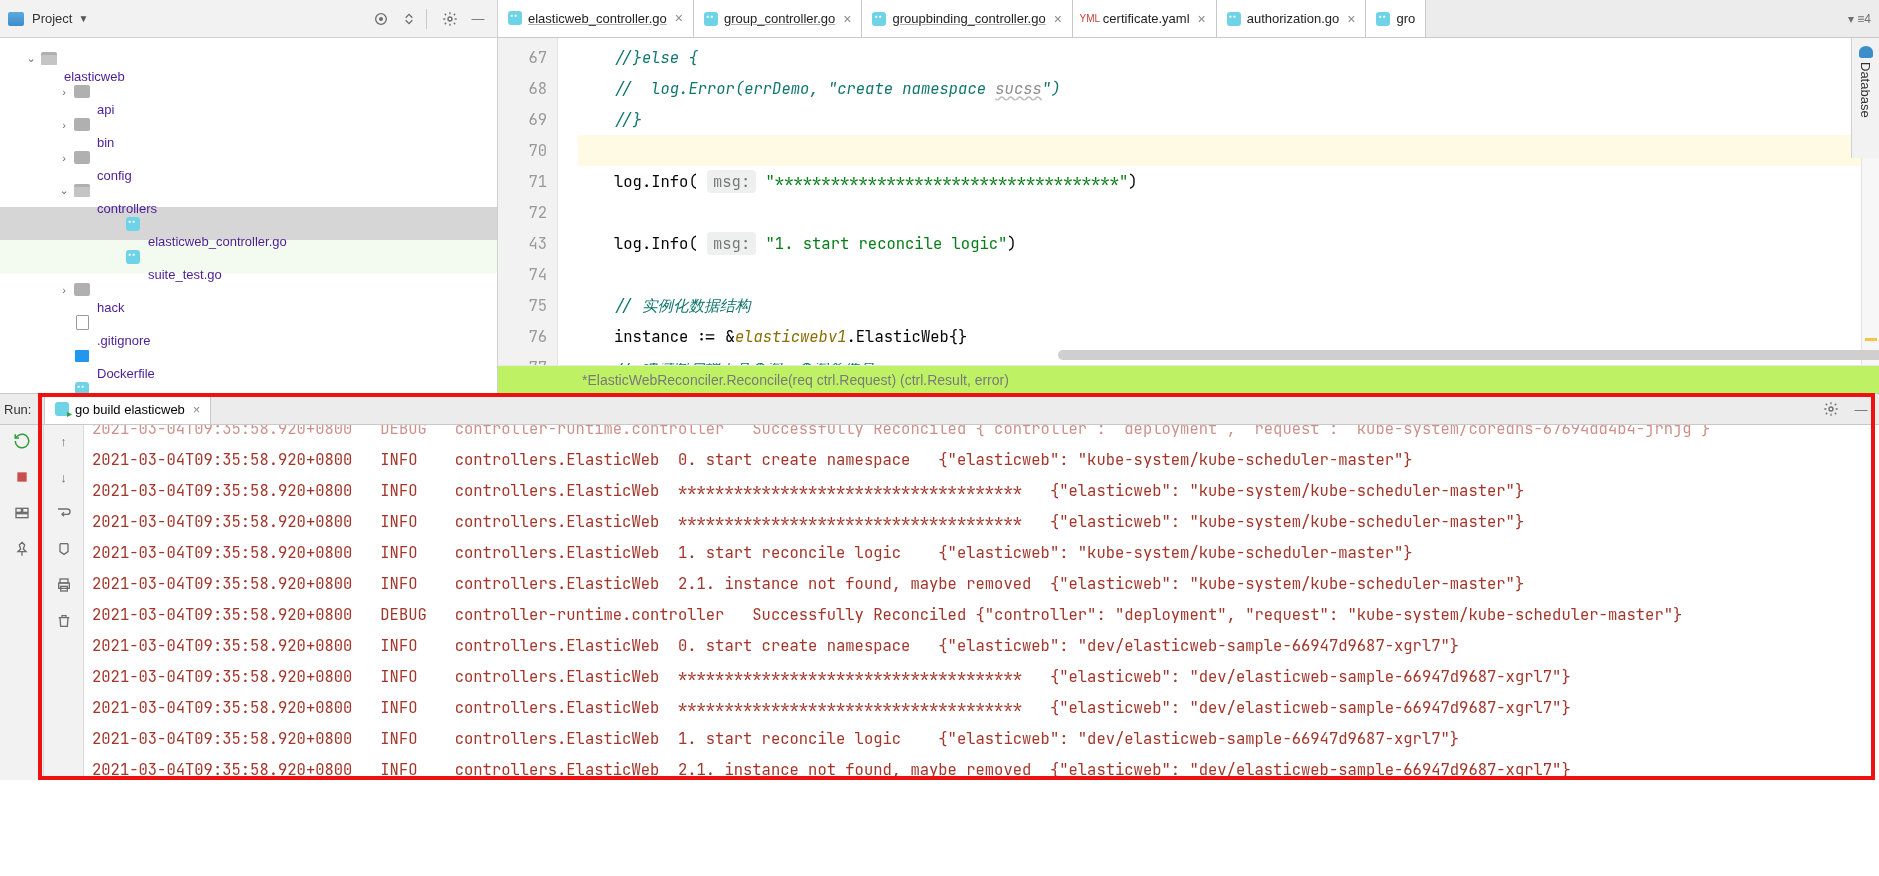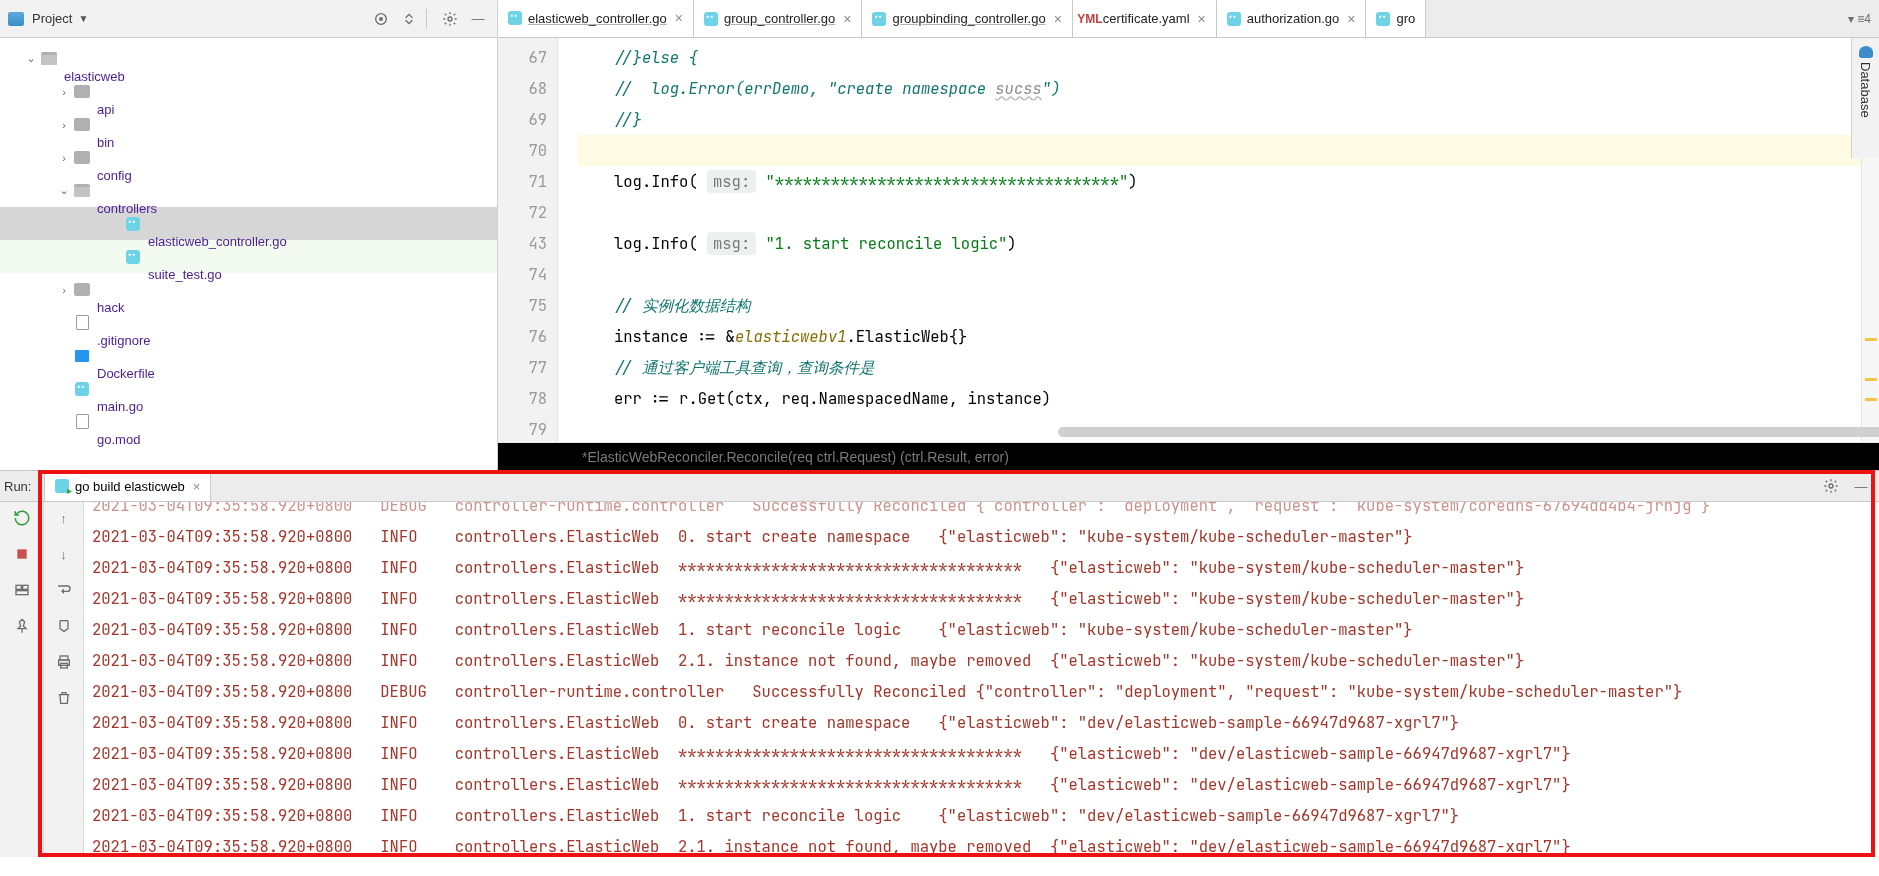--- a/index.html
+++ b/index.html
@@ -1,19 +1,19 @@
 <!DOCTYPE html>
 <html><head>
 <meta charset="utf-8">
 <style>
   * { box-sizing: border-box; margin: 0; padding: 0; }
   body { font-family: "Segoe UI", Arial, sans-serif; font-size: 13px; background: #fff; color: #000; overflow: hidden; width: 1879px; height: 876px; position: relative; }
   
   
-  .main-area { display: flex; height: 470px; }
+  .main-area { display: flex; height: 393px; }
   
   
   .project-panel { width: 498px; border-right: 1px solid #d1d1d1; display: flex; flex-direction: column; }
   .project-header { height: 38px; display: flex; align-items: center; padding: 0 8px; border-bottom: 1px solid #d1d1d1; background: #f2f2f2; }
   .project-header .ph-icon { width: 16px; height: 14px; background: linear-gradient(#5da9dd,#3b8ecb); border-radius: 2px; margin-right: 8px; }
   .project-header .title { font-weight: 400; color: #333; }
   .project-header .dd { margin-left: 6px; color: #555; font-size: 10px; }
   .project-header .spacer { flex: 1; }
   .project-header .hicon { width: 22px; height: 22px; margin-left: 6px; display: flex; align-items: center; justify-content: center; color: #6e6e6e; cursor: pointer; }
   .project-header .hicon svg { width: 16px; height: 16px; }
@@ -36,21 +36,21 @@
   .file-ic { width: 13px; height: 15px; background: #fff; border: 1px solid #9a9a9a; border-radius: 1px; }
   .docker-ic { width:14px; height:12px; background:#2396ed; border-radius:1px; }
   .tlabel { color: #4c1d95; margin-top: 35px; }
   
   
   .editor-panel { flex: 1; display: flex; flex-direction: column; min-width: 0; }
   .tabs-row { height: 38px; display: flex; align-items: stretch; background: #ececec; border-bottom: 1px solid #c9c9c9; overflow: hidden; }
   .tab { display: flex; align-items: center; padding: 0 10px; border-right: 1px solid #c9c9c9; background: #ffffff; cursor: pointer; white-space: nowrap; }
   .tab.active { background: #fff; border-bottom: 2px solid #fff; margin-bottom: -1px; }
   .tab .go-ic, .tab .yaml-ic { margin-right: 6px; }
-  .yaml-ic { width:14px; height:14px; display:flex; align-items:center; justify-content:center; font-size:12px; font-weight:bold; color:#c63f3f; }
+  .yaml-ic { width:14px; height:14px; display:flex; align-items:center; justify-content:center; font-size:10px; font-weight:normal; color:#c63f3f; }
   .tab-label { color: #222; }
   .tab-label.u { text-decoration: underline; text-decoration-color: rgba(0,0,0,0.3); }
   .tab .close { margin-left: 8px; color: #8a8a8a; font-size: 14px; }
   .tabs-row .tab-spacer { flex:1; }
   .tabs-row .tab-tools { display:flex; align-items:center; padding:0 8px; gap:6px; color:#6e6e6e; font-size:12px; }
   
   .code-body { flex:1; display:flex; overflow:hidden; position:relative; }
   .gutter-fold { width: 20px; background:#fff; }
   .gutter { width: 60px; background: #f2f2f2; text-align: right; padding: 4px 10px 4px 4px; font-family: "JetBrains Mono","Consolas",monospace; font-size: 15.5px; color: #9a9a9a; line-height: 31px; border-right:1px solid #e4e4e4; }
   .code { flex:1; padding: 4px 0; font-family: "JetBrains Mono","Consolas",monospace; font-size: 15.5px; line-height: 31px; white-space: pre; overflow: hidden; }
@@ -59,21 +59,21 @@
   .code .str { color: #067d17; }
   .code .pkg { color: #8a6d00; font-style: italic; }
   .code .hint { background: #eef0f0; border-radius:4px; padding: 1px 6px; color:#7a7a7a; font-style: normal; }
   .code-line { padding-left: 36px; }
   .code-line.caret { background: #fffae3; }
   .editor-scrollbar { position:absolute; bottom:2px; left:80px; right:160px; height:16px; background:#fff;}
   .editor-scrollbar .thumb { position:absolute; left:480px; width:920px; height:10px; top:3px; background:#cfcfcf; border-radius:5px; }
   .right-strip { width:18px; background:#f7f7f7; border-left:1px solid #e3e3e3; position:relative; }
   .right-strip .mark { position:absolute; left:3px; width:12px; height:3px; background:#f4c542; }
   
-  .breadcrumb { height: 28px; display:flex; align-items:center; padding-left: 84px; background:#000000; border-top:1px solid #e8e8e8; color:#7a7a7a; font-size:14px; }
+  .breadcrumb { height: 28px; display:flex; align-items:center; padding-left: 84px; background:#bef264; border-top:1px solid #e8e8e8; color:#7a7a7a; font-size:14px; }
   
   
   .db-stripe { position:absolute; right:0; top:38px; width:28px; height:120px; background:#f2f2f2; border-left:1px solid #d1d1d1; display:flex; align-items:flex-start; justify-content:center; padding-top:8px; }
   .db-stripe span { writing-mode: vertical-rl; color:#333; font-size:13px; }
   .db-stripe .dbicon { width:14px; height:12px; background:#3b8ecb; border-radius:50% 50% 20% 20%; margin-bottom:4px; }
   
   
   .run-wrapper { position: relative; }
   .red-frame { position:absolute; top:0; left:38px; right:4px; bottom:0; border:4px solid #e11; pointer-events:none; z-index:5; }
   .run-header { height: 32px; display:flex; align-items:center; background:#ececec; border-top:1px solid #c9c9c9; border-bottom:1px solid #c9c9c9; }

